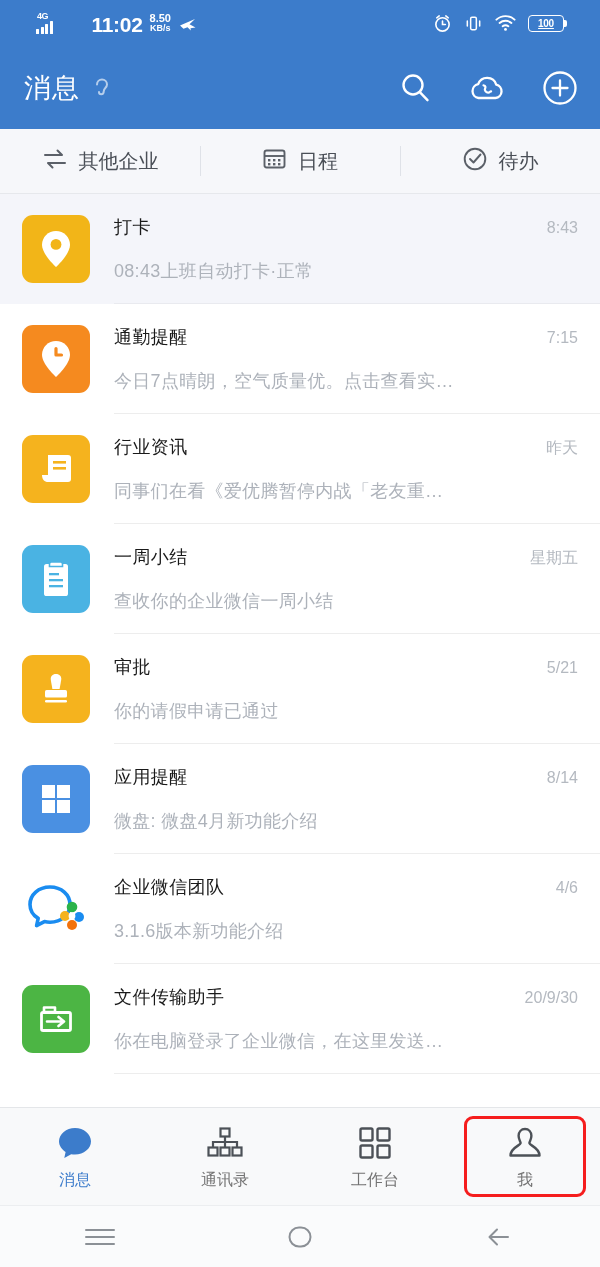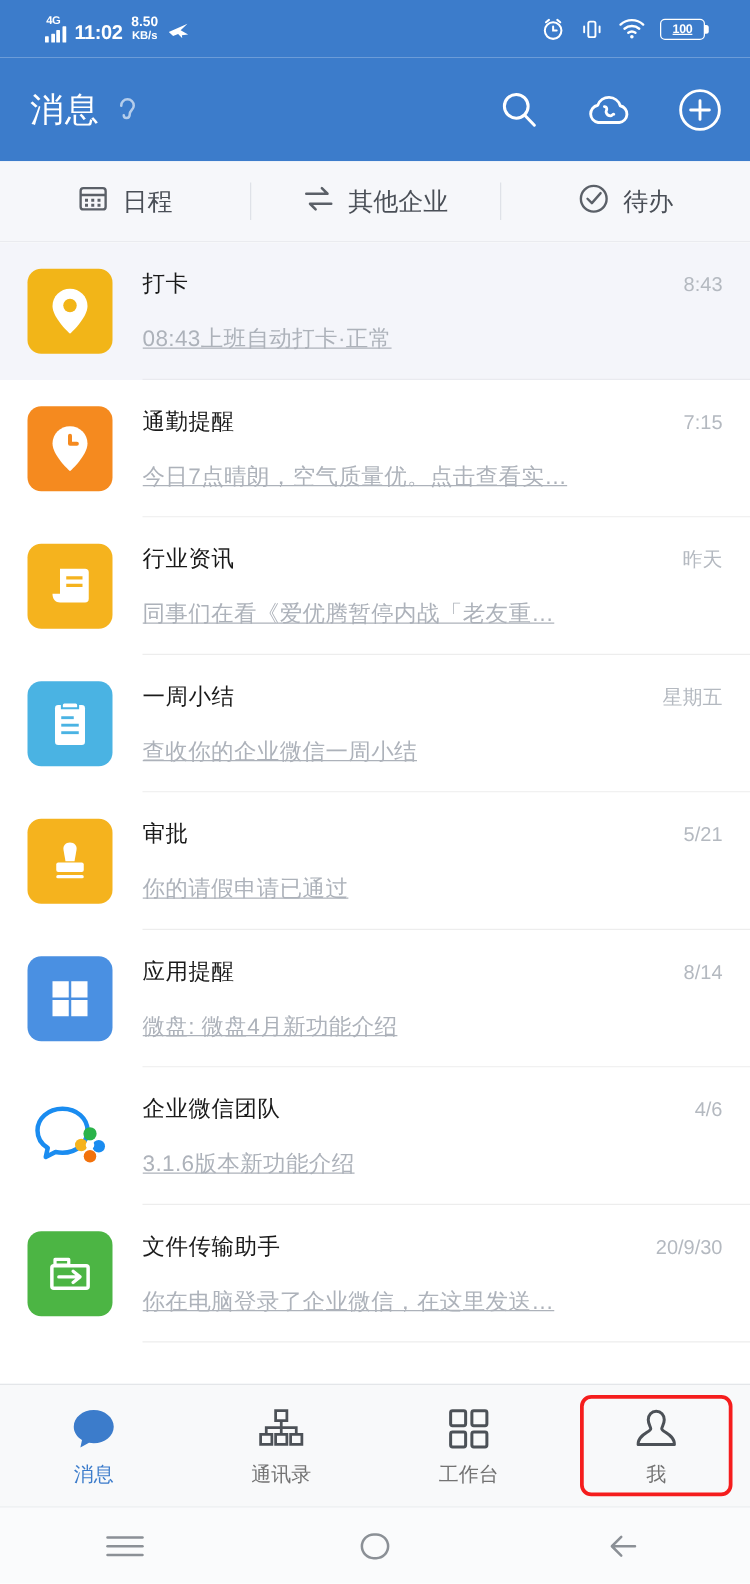--- a/index.html
+++ b/index.html
@@ -20,21 +20,21 @@
   .sb-left { display:flex; align-items:flex-end; gap:7px; }
   .sb-right { display:flex; align-items:center; gap:12px; }
   .net-group { display:flex; align-items:flex-end; position:relative; padding-top:2px;}
   .net-g-label { font-size:9px; font-weight:bold; position:absolute; top:-1px; left:1px; letter-spacing:-.5px;}
   .bars { display:flex; align-items:flex-end; gap:1.5px; height:13px; margin-top:7px;}
   .bars i { width:3px; background:#fff; border-radius:.5px; display:block; }
   .bars i:nth-child(1){height:5px}
   .bars i:nth-child(2){height:7.5px}
   .bars i:nth-child(3){height:10px}
   .bars i:nth-child(4){height:13px}
-  .clock { font-size:16px; font-weight:600; line-height:1; letter-spacing:-.3px; position:relative; top:1px;}
+  .clock { font-size:21px; font-weight:600; line-height:1; letter-spacing:-.3px; position:relative; top:1px;margin-left:32px;}
   .speed { display:flex; flex-direction:column; align-items:center; line-height:1.02; position:relative; top:-1px;}
   .speed .v { font-size:11px; font-weight:600; }
   .speed .u { font-size:9px; font-weight:600; }
   .sb-icon { display:flex; align-items:center; }
   .batt {
     width:36px; height:17px; border:1.6px solid #fff; border-radius:4px;
     display:flex; align-items:center; justify-content:center; position:relative;
   }
   .batt span { font-size:10px; font-weight:700; letter-spacing:-.3px;text-decoration:underline;}
   .batt::after{ content:""; position:absolute; right:-4px; top:4.5px; width:2.6px; height:7px;
@@ -78,21 +78,21 @@
     display:flex; flex-direction:column; justify-content:center;
     border-bottom:1px solid #ededed; position:relative;
   }
   .row:last-child .row-body { border-bottom:1px solid #ededed; }
   .row.sel .row-body { border-bottom:1px solid #e9eaef;}
   .row-top { display:flex; align-items:baseline; justify-content:space-between; }
   .r-name { font-size:18px; color:#1a1a1a; letter-spacing:.4px; }
   .r-time { font-size:16px; color:#b4b9c0; flex:0 0 auto; margin-left:12px; }
   .r-sub {
     font-size:18px; color:#adb2ba; margin-top:20px; letter-spacing:.3px;
-    white-space:nowrap; overflow:hidden; text-overflow:ellipsis; max-width:430px;text-decoration:underline;
+    white-space:nowrap; overflow:hidden; text-overflow:ellipsis; max-width:430px;
   }
 
   
   .tabbar {
     height:98px; background:#f8f9fa; flex:0 0 auto;
     border-top:1px solid #e4e6e9;
     display:flex; align-items:center;
   }
   .tab { flex:1; height:100%; display:flex; flex-direction:column;
     align-items:center; justify-content:center; gap:7px; position:relative; }
@@ -194,48 +194,48 @@
       <div class="act">
         <svg width="36" height="36" viewBox="0 0 36 36">
             <circle cx="18" cy="18" r="15.5" fill="none" stroke="#fff" stroke-width="2.3"></circle>
             <path d="M18 10.5 V25.5 M10.5 18 H25.5" stroke="#fff" stroke-width="2.3" stroke-linecap="round"></path>
           </svg>
       </div>
     </div>
   </div>
 
   <div class="quicktabs">
+    <div class="qt">
+      <span>
+        <svg width="26" height="22" viewBox="0 0 26 22">
+          <path d="M3 7 H20 L15.5 2.5" fill="none" stroke="#5b6068" stroke-width="2" stroke-linecap="round" stroke-linejoin="round"></path>
+          <path d="M23 15 H6 L10.5 19.5" fill="none" stroke="#5b6068" stroke-width="2" stroke-linecap="round" stroke-linejoin="round"></path>
+        </svg>
+      </span>
+      <span class="qt-label">其他企业</span>
+    </div>
     <div class="qt">
       <span>
         <svg width="25" height="24" viewBox="0 0 25 24">
           <rect x="2.5" y="3.5" width="20" height="17" rx="2.2" fill="none" stroke="#5b6068" stroke-width="1.9"></rect>
           <path d="M2.5 9 H22.5" stroke="#5b6068" stroke-width="1.9"></path>
           <g fill="#5b6068">
             <rect x="6" y="12" width="2.4" height="2.4"></rect>
               <rect x="11" y="12" width="2.4" height="2.4"></rect>
               <rect x="16" y="12" width="2.4" height="2.4"></rect>
             <rect x="6" y="16" width="2.4" height="2.4"></rect>
               <rect x="11" y="16" width="2.4" height="2.4"></rect>
               <rect x="16" y="16" width="2.4" height="2.4"></rect>
           </g>
         </svg>
       </span>
       <span class="qt-label">日程</span>
     </div>
     <div class="qt">
       <span>
-        <svg width="26" height="22" viewBox="0 0 26 22">
-          <path d="M3 7 H20 L15.5 2.5" fill="none" stroke="#5b6068" stroke-width="2" stroke-linecap="round" stroke-linejoin="round"></path>
-          <path d="M23 15 H6 L10.5 19.5" fill="none" stroke="#5b6068" stroke-width="2" stroke-linecap="round" stroke-linejoin="round"></path>
-        </svg>
-      </span>
-      <span class="qt-label">其他企业</span>
-    </div>
-    <div class="qt">
-      <span>
         <svg width="26" height="26" viewBox="0 0 26 26">
           <circle cx="13" cy="13" r="10.3" fill="none" stroke="#5b6068" stroke-width="1.9"></circle>
           <path d="M8 13 L11.5 16.5 L18.5 8.5" fill="none" stroke="#5b6068" stroke-width="1.9" stroke-linecap="round" stroke-linejoin="round"></path>
         </svg>
       </span>
       <span class="qt-label">待办</span>
     </div>
   </div>
 
   <div class="list">

